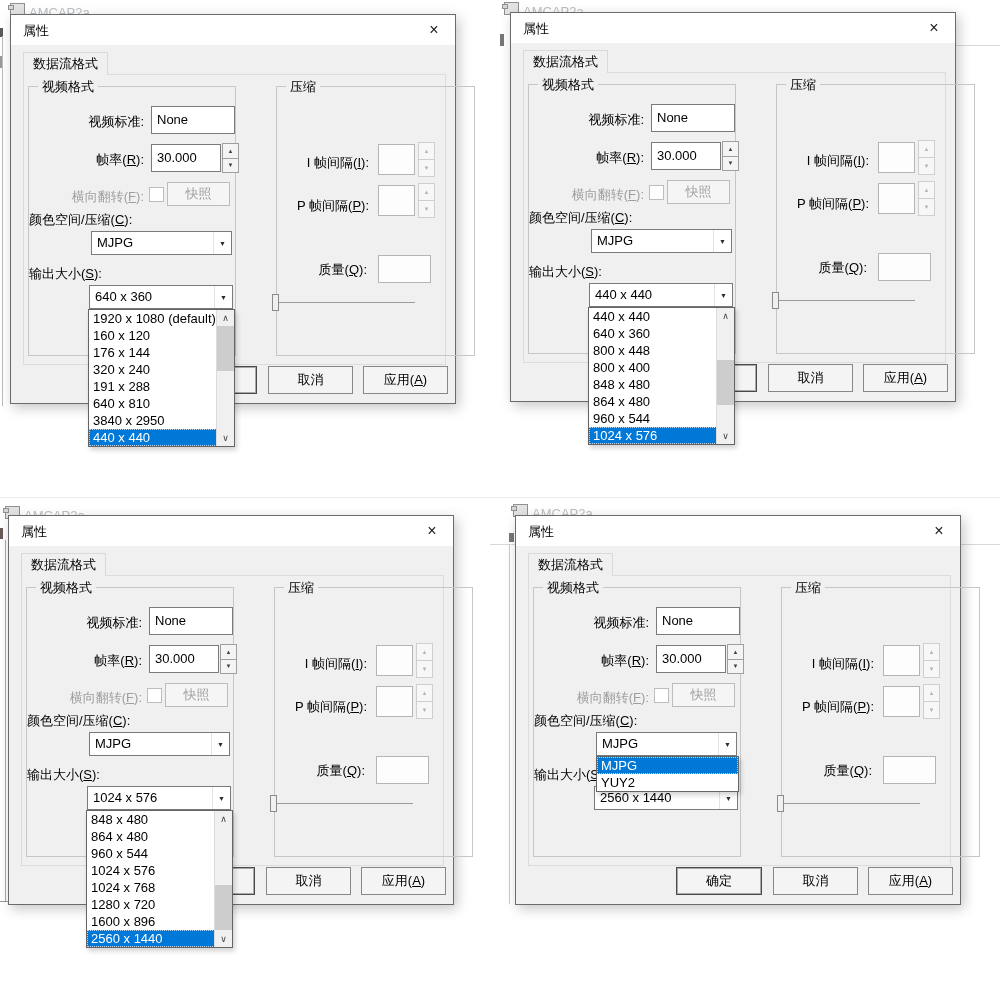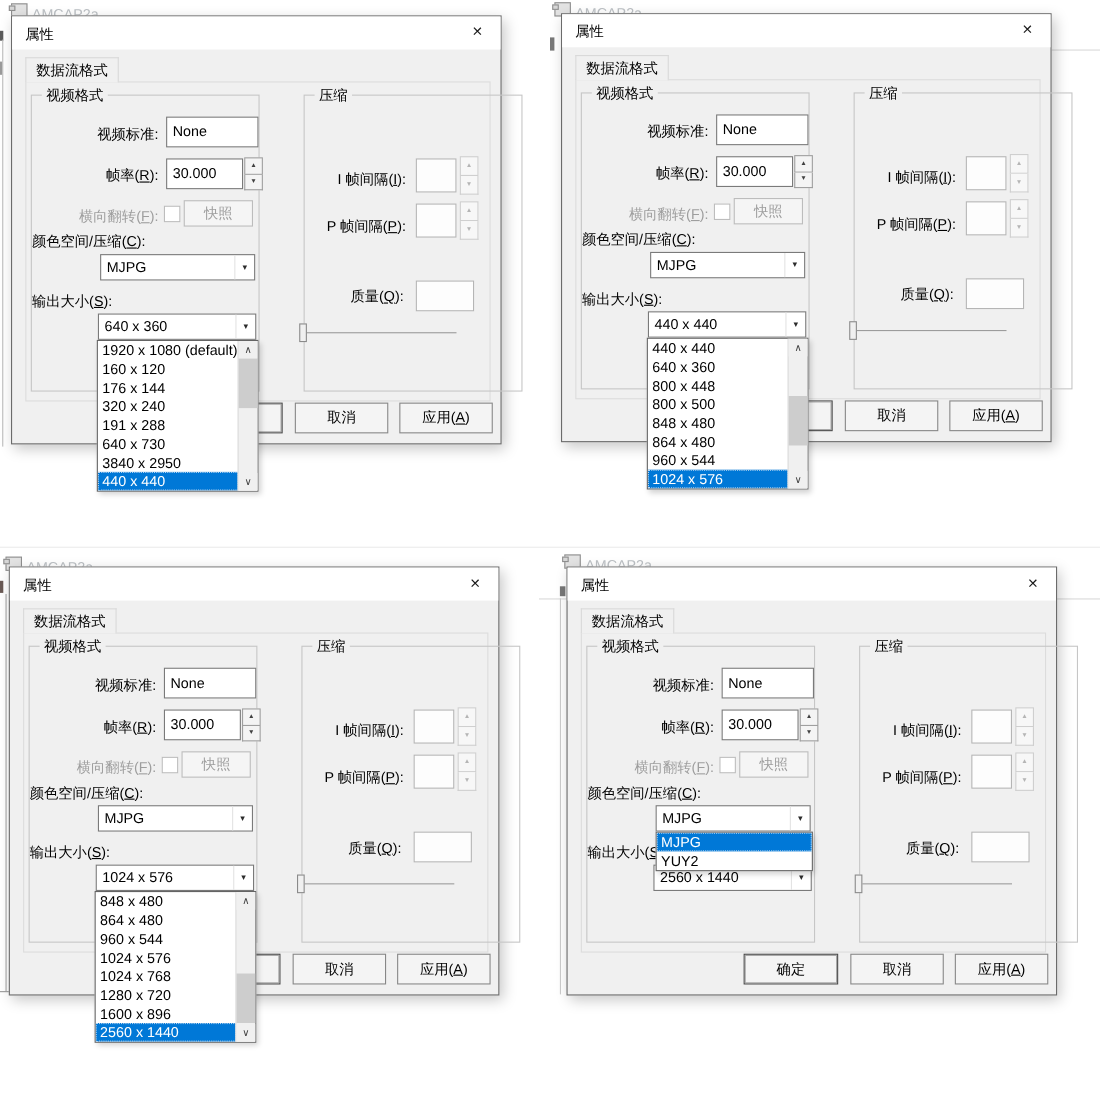--- a/index.html
+++ b/index.html
@@ -174,21 +174,21 @@
     <div class="btn btn-row" style="left:257px;top:351px;width:85px;">取消</div>
     <div class="btn btn-row" style="left:352px;top:351px;width:85px;">应用(<u>A</u>)</div>
 
     <div class="dropdown output-size">
       <div class="dd-list">
           <div class="dd-item">1920 x 1080  (default)</div>
           <div class="dd-item">160 x 120</div>
           <div class="dd-item">176 x 144</div>
           <div class="dd-item">320 x 240</div>
           <div class="dd-item">191 x 288</div>
-          <div class="dd-item">640 x 730</div>
+          <div class="dd-item">640 x 810</div>
           <div class="dd-item">3840 x 2950</div>
           <div class="dd-item selected">440 x 440</div>
         </div>
       <div class="dd-scroll" style="display: block;">
         <div class="dd-arrow up">∧</div>
         <div class="dd-thumb" style="top: 16px;"></div>
         <div class="dd-arrow down">∨</div>
       </div>
     </div>
   </div>
@@ -255,21 +255,21 @@
 
     <div class="btn btn-row default" style="left:160px;top:351px;width:86px;">确定</div>
     <div class="btn btn-row" style="left:257px;top:351px;width:85px;">取消</div>
     <div class="btn btn-row" style="left:352px;top:351px;width:85px;">应用(<u>A</u>)</div>
 
     <div class="dropdown output-size">
       <div class="dd-list">
           <div class="dd-item">440 x 440</div>
           <div class="dd-item">640 x 360</div>
           <div class="dd-item">800 x 448</div>
-          <div class="dd-item">800 x 500</div>
+          <div class="dd-item">800 x 400</div>
           <div class="dd-item">848 x 480</div>
           <div class="dd-item">864 x 480</div>
           <div class="dd-item">960 x 544</div>
           <div class="dd-item selected">1024 x 576</div>
         </div>
       <div class="dd-scroll" style="display: block;">
         <div class="dd-arrow up">∧</div>
         <div class="dd-thumb" style="top: 52px;"></div>
         <div class="dd-arrow down">∨</div>
       </div>

